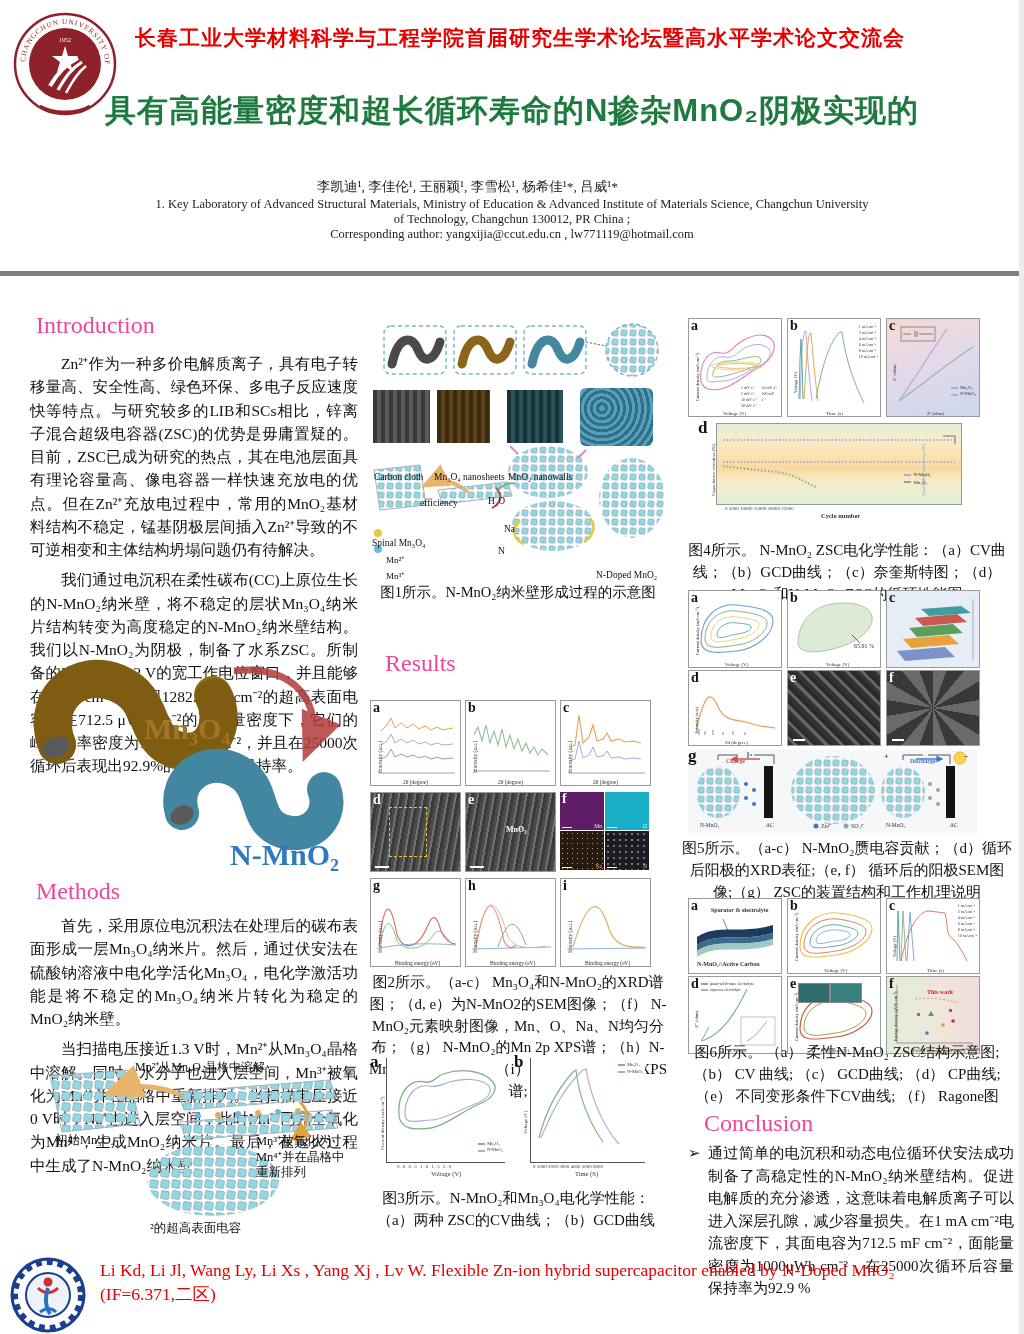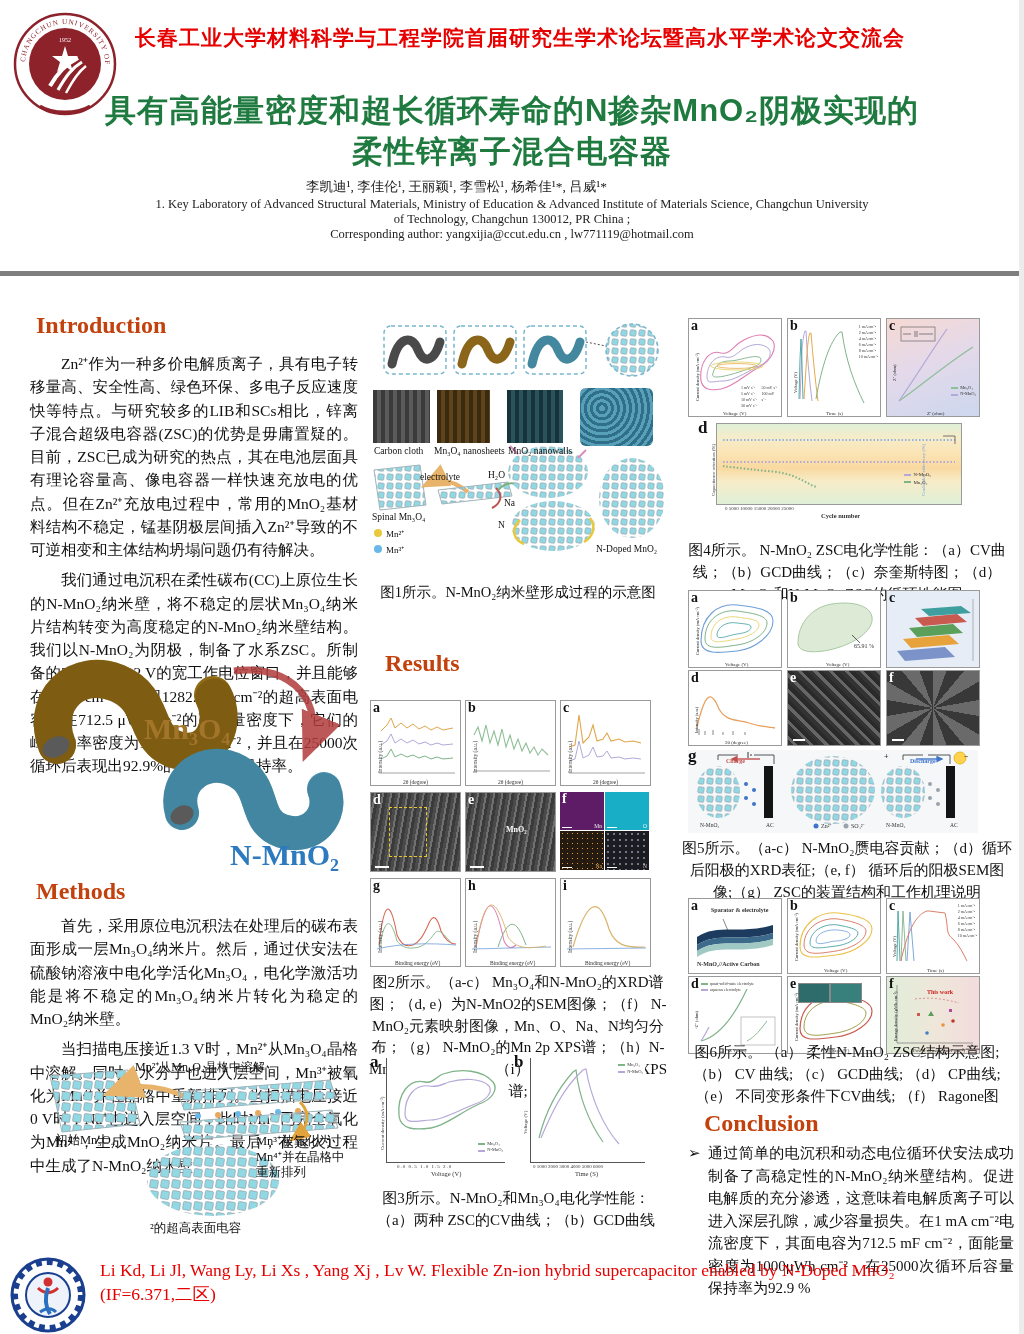--- a/index.html
+++ b/index.html
@@ -5,21 +5,21 @@
   html,body{margin:0;padding:0;background:#fff;}
   .poster{position:relative;width:1024px;height:1334px;background:#ffffff;overflow:hidden;
           font-family:"Liberation Serif",serif;color:#111;}
   .f{position:absolute;}
   .center{text-align:center;}
   .banner{font-size:21px;font-weight:bold;color:#e60000;letter-spacing:1px;font-family:"Liberation Serif",serif;}
   .title{font-size:31px;font-weight:bold;color:#1f7a3f;font-family:"Liberation Sans",sans-serif;letter-spacing:1px;}
   .authors{font-size:13.5px;color:#222;}
   .affil{font-size:12.5px;color:#222;}
   .divider{background:#7f7f7f;}
-  .sechead{font-size:24px;font-weight:bold;color:#c2410c;font-family:"Liberation Serif",serif;}
+  .sechead{font-size:24px;font-weight:normal;color:#ec4899;font-family:"Liberation Serif",serif;}
   .body-text{font-size:15.5px;line-height:1.5;text-align:justify;}
   .body-text p{margin:0 0 7px;text-indent:2em;}
   .caption{font-size:14.5px;line-height:1.45;text-align:center;}
   .panel{position:absolute;background:#fff;border:1px solid #9a9a9a;}
   .nob{border:none;}
   .pl{position:absolute;left:2px;top:-1px;font-weight:bold;font-size:14px;z-index:5;background:transparent;}
   .ax{position:absolute;font-size:5.5px;color:#333;white-space:nowrap;z-index:4;}
   .ayl{transform:rotate(-90deg);transform-origin:0 0;}
   .ticks{position:absolute;font-size:5px;color:#333;white-space:nowrap;letter-spacing:1px;z-index:4;}
   .leg{position:absolute;font-size:4.5px;line-height:1.5;color:#333;z-index:5;}
@@ -31,21 +31,21 @@
   .sem2{background:repeating-linear-gradient(45deg,#333 0 4px,#666 4px 7px,#2a2a2a 7px 11px);}
   .sem3{background:repeating-conic-gradient(from 0deg at 50% 50%,#6a6a6a 0 20deg,#383838 20deg 40deg);}
   .cloth1{background:repeating-linear-gradient(90deg,#3a3a3a 0 4px,#5a5a5a 4px 8px),
       repeating-linear-gradient(0deg,rgba(30,30,30,.55) 0 4px,rgba(90,90,90,.55) 4px 8px);}
   .cloth2{background:repeating-linear-gradient(90deg,#3a2a10 0 4px,#5e431c 4px 8px),
       repeating-linear-gradient(0deg,rgba(40,28,8,.55) 0 4px,rgba(100,72,30,.55) 4px 8px);}
   .cloth3{background:repeating-linear-gradient(90deg,#17333a 0 4px,#2a535c 4px 8px),
       repeating-linear-gradient(0deg,rgba(12,30,34,.55) 0 4px,rgba(52,94,104,.55) 4px 8px);}
   .cloth4{background:repeating-radial-gradient(circle at 30% 35%,#57a0b8 0 3px,#2f6f8a 3px 6px),
       repeating-radial-gradient(circle at 70% 70%,rgba(90,160,185,.6) 0 4px,rgba(40,95,120,.6) 4px 8px);}
-  .fig1lab{position:absolute;font-size:9.5px;color:#111;white-space:nowrap;}
+  .fig1lab{position:absolute;font-size:9.5px;color:#111;white-space:nowrap;margin-top:26px;}
   .smlab{position:absolute;font-size:10px;color:#111;white-space:nowrap;}
   .footref{font-size:17.5px;line-height:1.38;color:#e60000;}
 </style>
 </head>
 <body>
 
 <div class="poster">
 
   <svg class="f" style="left:12px;top:6px" width="106" height="120" viewBox="0 0 106 120">
     <circle cx="53" cy="58" r="50" fill="#ffffff" stroke="#8d222b" stroke-width="2.5"></circle>
@@ -60,23 +60,22 @@
     <polygon points="53,40 56,50 66,50 58,56 61,66 53,60 45,66 48,56 40,50 50,50" fill="#ffffff"></polygon>
     <path d="M38,80 C46,66 54,58 66,52" stroke="#ffffff" stroke-width="4" fill="none"></path>
     <path d="M46,84 C54,70 60,62 70,56" stroke="#ffffff" stroke-width="3.2" fill="none"></path>
     <path d="M54,87 C61,74 66,66 74,60" stroke="#ffffff" stroke-width="2.4" fill="none"></path>
     <path d="M28,100 C40,108 66,108 78,100" stroke="#8d222b" stroke-width="3" fill="none"></path>
   </svg>
 
   <div class="f banner center" style="left:120px;top:24px;width:800px">长春工业大学材料科学与工程学院首届研究生学术论坛暨高水平学术论文交流会</div>
 
   <div class="f title center" style="left:0;top:90px;width:1024px">具有高能量密度和超长循环寿命的N掺杂MnO₂阴极实现的</div>
-  <div class="f title center" style="left:0;top:131px;width:1024px">柔性锌离子混合电容器</div>
-
-  <div class="f authors center" style="left:0;top:178px;width:913px">李凯迪¹, 李佳伦¹, 王丽颖¹, 李雪松¹, 杨希佳¹*, 吕威¹*</div>
+
+  <div class="f authors center" style="left:11px;top:178px;width:913px">李凯迪¹, 李佳伦¹, 王丽颖¹, 李雪松¹, 杨希佳¹*, 吕威¹*</div>
   <div class="f affil center" style="left:0;top:197px;width:1024px">1. Key Laboratory of Advanced Structural Materials, Ministry of Education &amp; Advanced Institute of Materials Science, Changchun University</div>
   <div class="f affil center" style="left:0;top:212px;width:1024px">of Technology, Changchun 130012, PR China ;</div>
   <div class="f affil center" style="left:0;top:227px;width:1024px">Corresponding author: yangxijia@ccut.edu.cn , lw771119@hotmail.com</div>
 
   <div class="f divider" style="left:0;top:271px;width:1024px;height:5px"></div>
   <div class="f" style="right:0;top:0;width:5px;height:1334px;background:#ececec"></div>
 
   <div class="f sechead" style="left:36px;top:312px">Introduction</div>
   <div class="f body-text" style="left:30px;top:352px;width:328px">
     <p>Zn²⁺作为一种多价电解质离子，具有电子转移量高、安全性高、绿色环保、多电子反应速度快等特点。与研究较多的LIB和SCs相比，锌离子混合超级电容器(ZSC)的优势是毋庸置疑的。目前，ZSC已成为研究的热点，其在电池层面具有理论容量高、像电容器一样快速充放电的优点。但在Zn²⁺充放电过程中，常用的MnO₂基材料结构不稳定，锰基阴极层间插入Zn²⁺导致的不可逆相变和主体结构坍塌问题仍有待解决。</p>
@@ -172,21 +171,21 @@
       <path d="M216,222 C226,216 228,206 222,198" stroke="#e8c93c" stroke-width="2.5" fill="none"></path>
       <ellipse cx="264" cy="178" rx="33" ry="40" fill="url(#crysF)"></ellipse>
     </svg>
     <div class="f cloth1" style="left:5px;top:70px;width:57px;height:53px"></div>
     <div class="f cloth2" style="left:69px;top:70px;width:53px;height:53px"></div>
     <div class="f cloth3" style="left:139px;top:70px;width:56px;height:53px"></div>
     <div class="f cloth4" style="left:212px;top:68px;width:73px;height:58px;border-radius:6px"></div>
     <div class="fig1lab" style="left:6px;top:126px">Carbon cloth</div>
     <div class="fig1lab" style="left:66px;top:126px">Mn₃O₄ nanosheets</div>
     <div class="fig1lab" style="left:140px;top:126px">MnO₂ nanowalls</div>
-    <div class="fig1lab" style="left:52px;top:152px">electrolyte</div>
+    <div class="fig1lab" style="left:52px;top:152px">efficiency</div>
     <div class="fig1lab" style="left:120px;top:150px">H₂O</div>
     <div class="fig1lab" style="left:136px;top:178px">Na</div>
     <div class="fig1lab" style="left:130px;top:200px">N</div>
     <div class="fig1lab" style="left:4px;top:192px">Spinal Mn₃O₄</div>
     <div class="fig1lab" style="left:18px;top:207px;font-size:9px">Mn²⁺</div>
     <div class="fig1lab" style="left:18px;top:223px;font-size:9px">Mn³⁺</div>
     <div class="fig1lab" style="left:228px;top:224px">N-Doped MnO₂</div>
   </div>
   <div class="f caption" style="left:360px;top:582px;width:316px">图1所示。N-MnO₂纳米壁形成过程的示意图</div>
 

